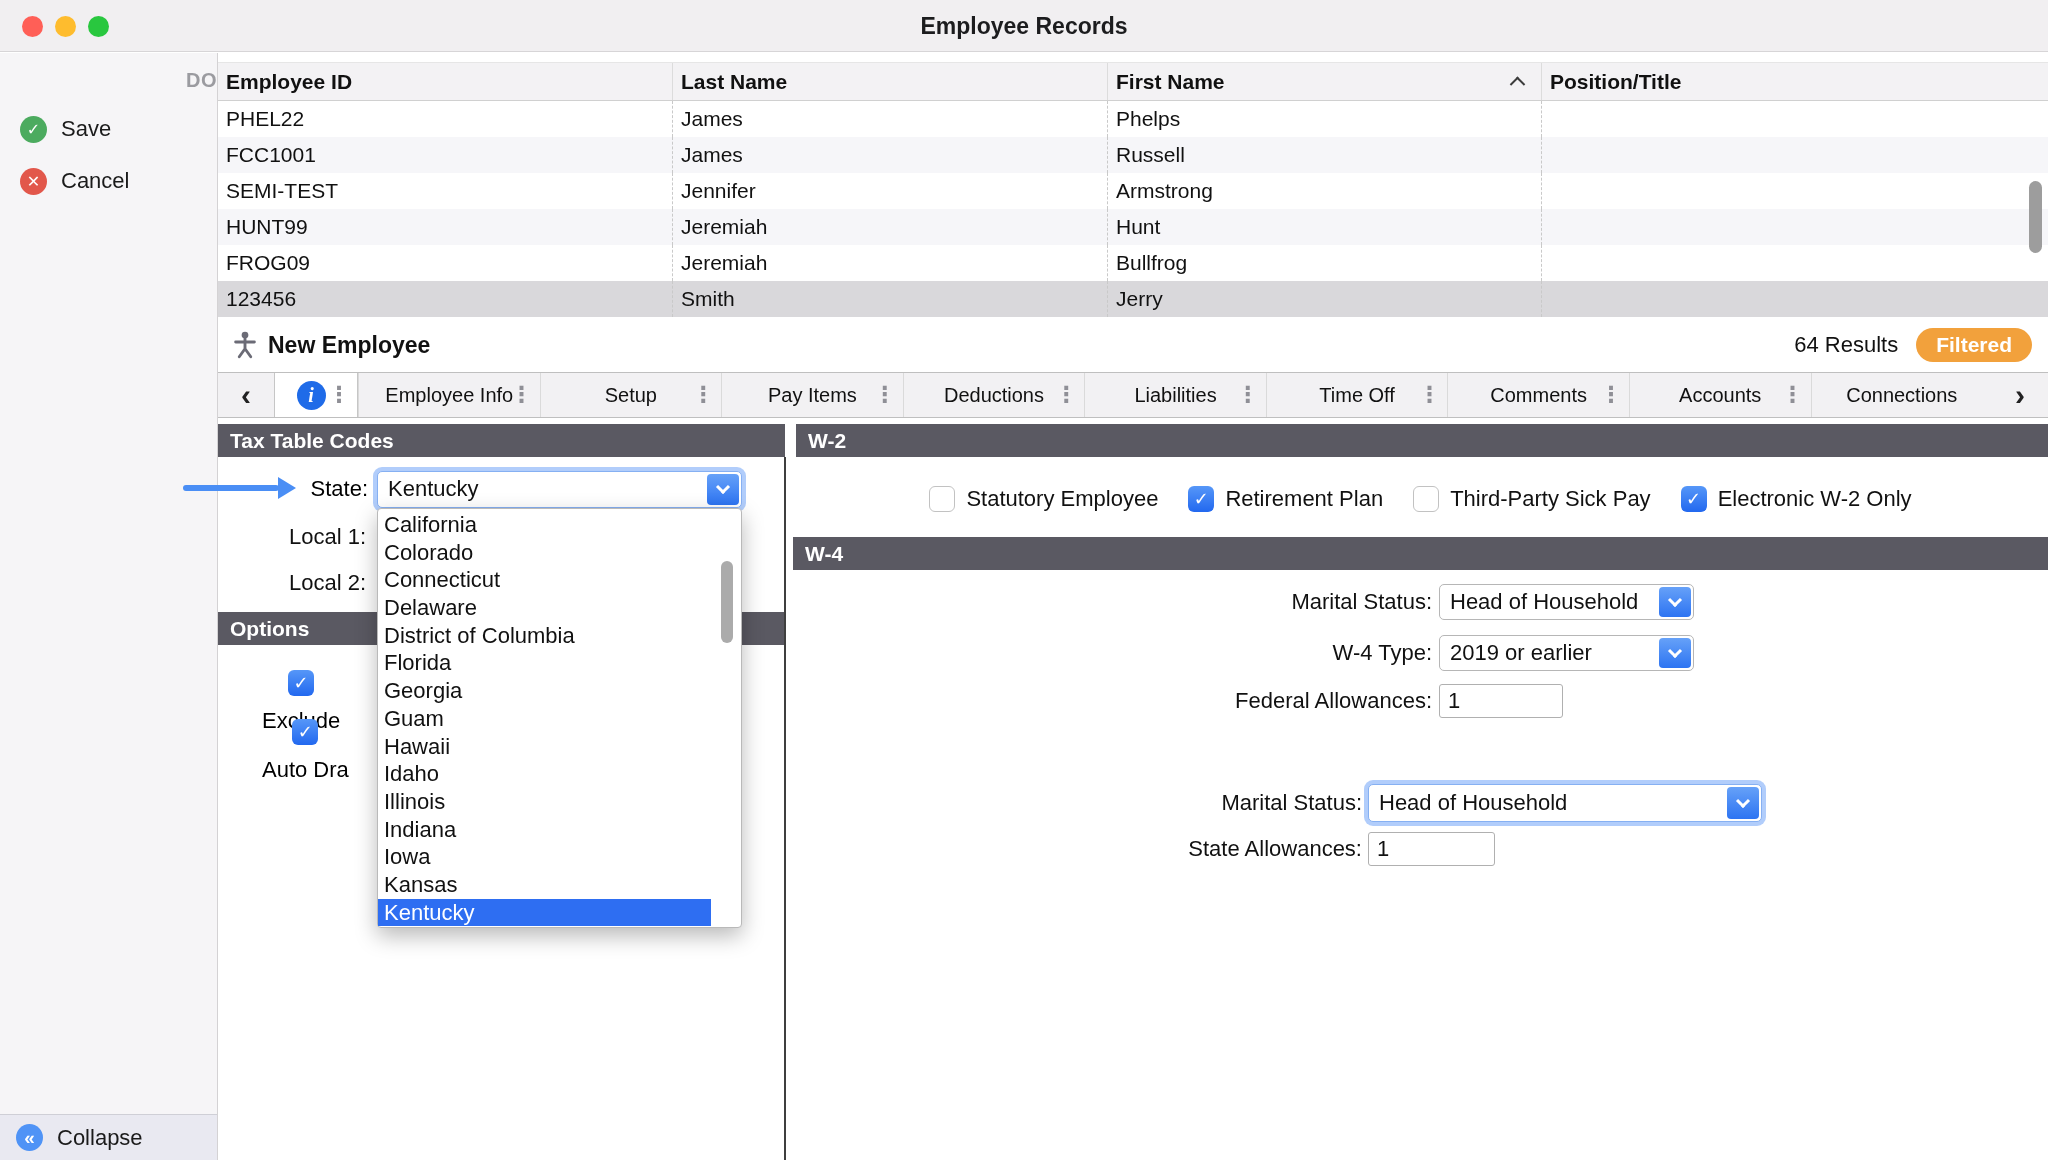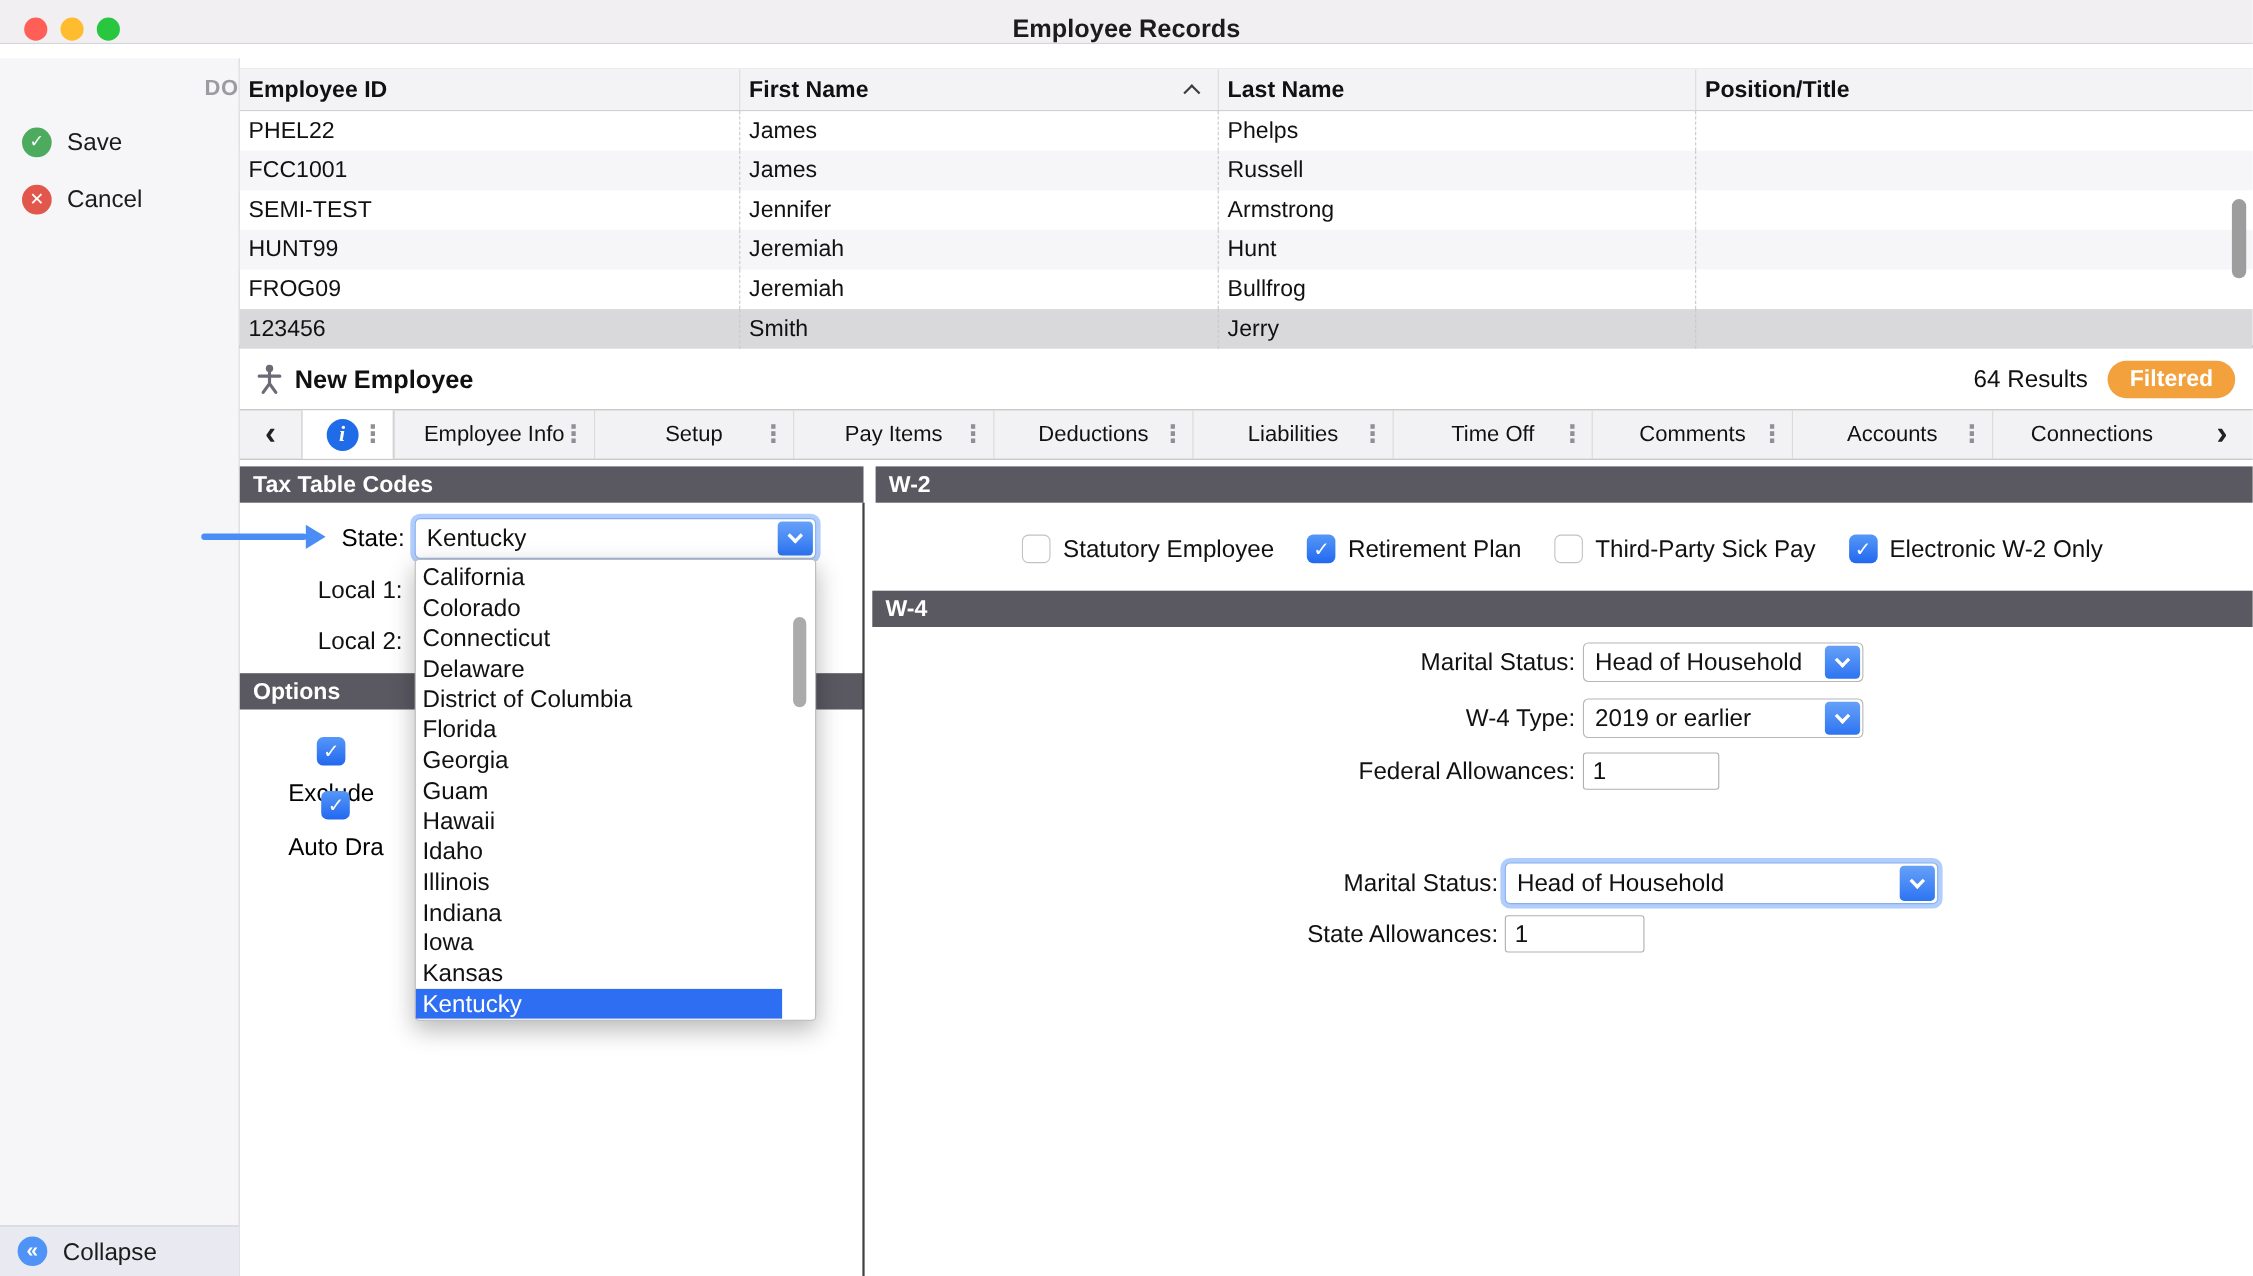--- a/index.html
+++ b/index.html
@@ -2,21 +2,21 @@
 <html><head>
 <meta charset="utf-8">
 <style>
   * { box-sizing: border-box; margin: 0; padding: 0; }
   html,body { width:2048px; height:1160px; }
   body {
     font-family: "Liberation Sans", "DejaVu Sans", sans-serif;
     background:#ffffff; color:#111; overflow:hidden; position:relative;
   }
   
-  .titlebar { position:absolute; left:0; top:0; width:100%; height:40px;
+  .titlebar { position:absolute; left:0; top:0; width:100%; height:52px;
     background:#f1eff1; border-bottom:1px solid #d7d5d7; z-index:5; }
   .tl { position:absolute; top:16px; width:21px; height:21px; border-radius:50%; }
   .tl.red{left:22px; background:#ff5f57;} .tl.yellow{left:55px; background:#febc2e;} .tl.green{left:88px; background:#29c73f;}
   .window-title { position:absolute; inset:0; line-height:52px; text-align:center;
     font-weight:bold; font-size:23px; color:#1c1c1e; }
   
   .sidebar { position:absolute; left:0; top:53px; width:218px; bottom:0;
     background:#f6f5f7; border-right:1px solid #d4d2d4; }
   .do-label { position:absolute; top:16px; left:0; right:0; text-align:right;
     font-weight:bold; font-size:20px; color:#9b9ba0; letter-spacing:.5px; }
@@ -172,25 +172,25 @@
 </div>
 
 <div class="main">
 
   <div class="emp-table">
     <div class="t-header">
       <div class="th">
         <span>Employee ID</span>
       </div>
       <div class="th">
+        <span>Last Name</span>
+      </div>
+      <div class="th">
         <span>First Name</span>
         <span class="sort-caret"></span>
-      </div>
-      <div class="th">
-        <span>Last Name</span>
       </div>
       <div class="th">
         <span>Position/Title</span>
       </div>
     </div>
 
     <div class="t-row">
       <div class="td">PHEL22</div>
       <div class="td">James</div>
       <div class="td">Phelps</div>

